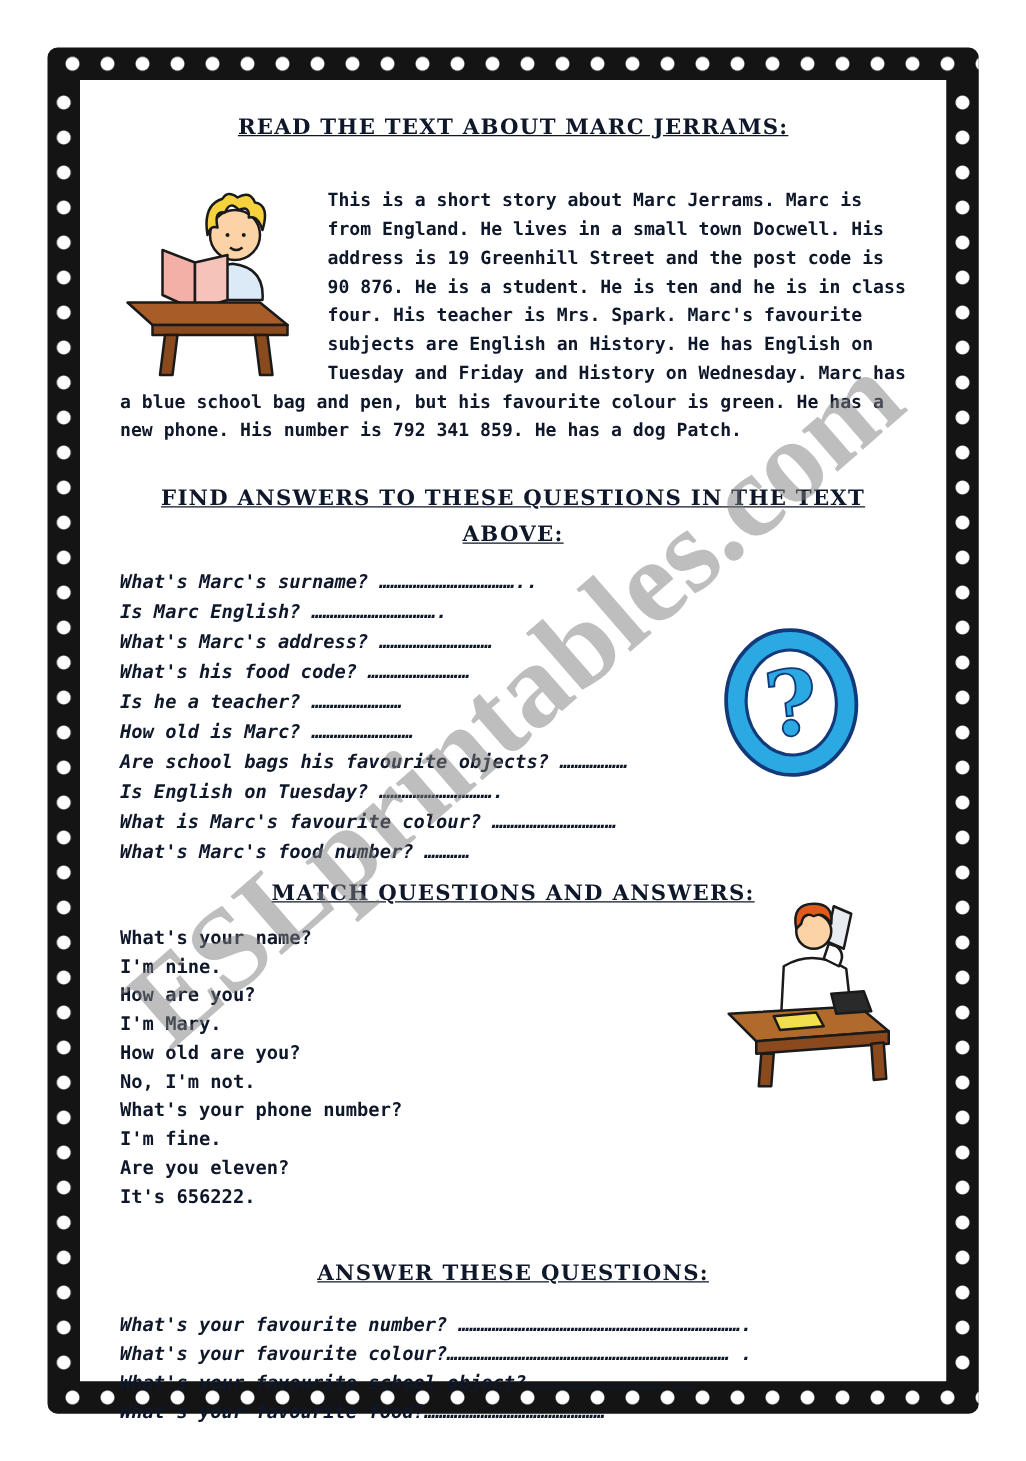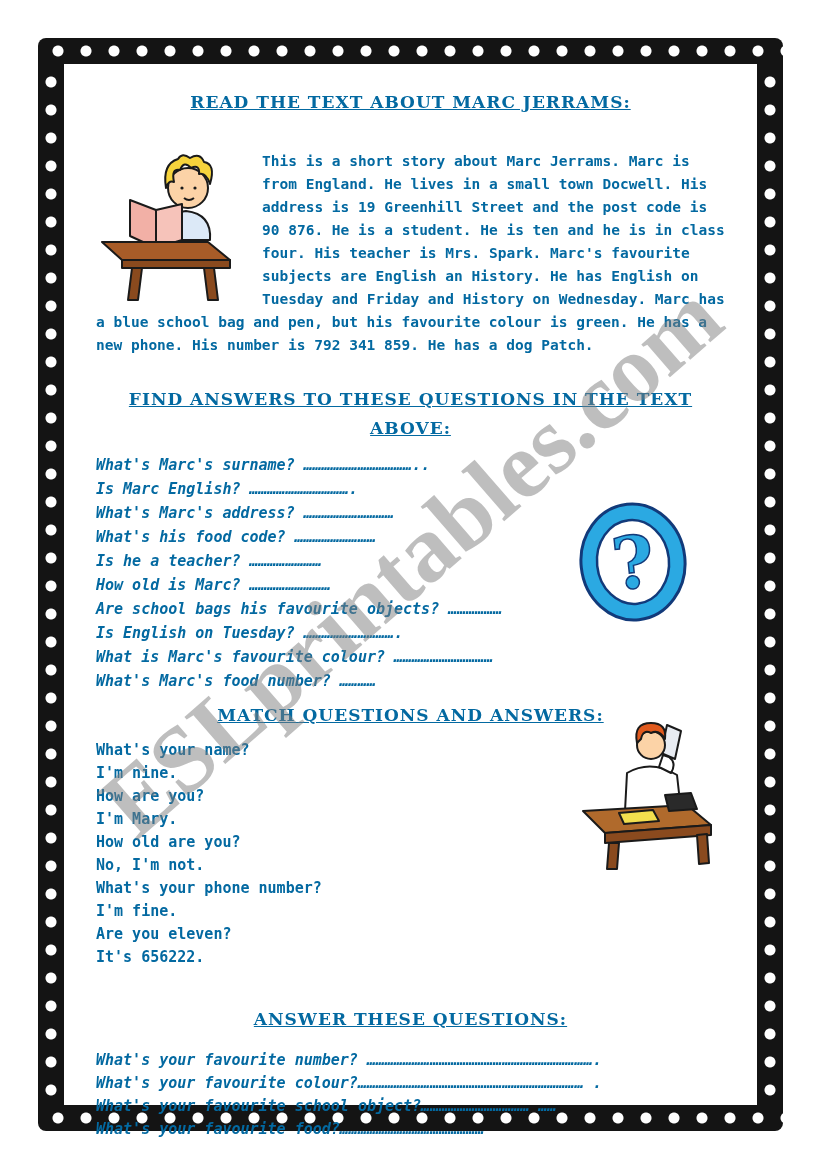--- a/index.html
+++ b/index.html
@@ -28,21 +28,21 @@
     top:64px;bottom:64px;width:26px;
     background-image:radial-gradient(circle,#ffffff 5px,rgba(255,255,255,0) 6px);
     background-size:26px 28px;background-repeat:repeat-y;background-position:center 4px;
   }
   .dot-left{left:38px;}
   .dot-right{right:38px;}
 
   
   .content{
     position:absolute;top:64px;left:64px;right:64px;bottom:64px;
-    padding:28px 32px;box-sizing:border-box;color:#0369a1;
+    padding:28px 32px;box-sizing:border-box;color:#0f172a;
   }
   .heading{
     font-family:"DejaVu Serif", serif;font-weight:bold;font-size:17px;
     letter-spacing:1px;text-align:center;text-decoration:underline;
     margin:0;line-height:20px;
   }
   .heading.two-line{line-height:29px;}
   .story{margin-top:38px;font-size:14.5px;font-weight:bold;line-height:23px;}
   .boy-figure{float:left;width:160px;height:160px;margin:-6px 6px 4px 0;}
   .story-text{margin:0;}

